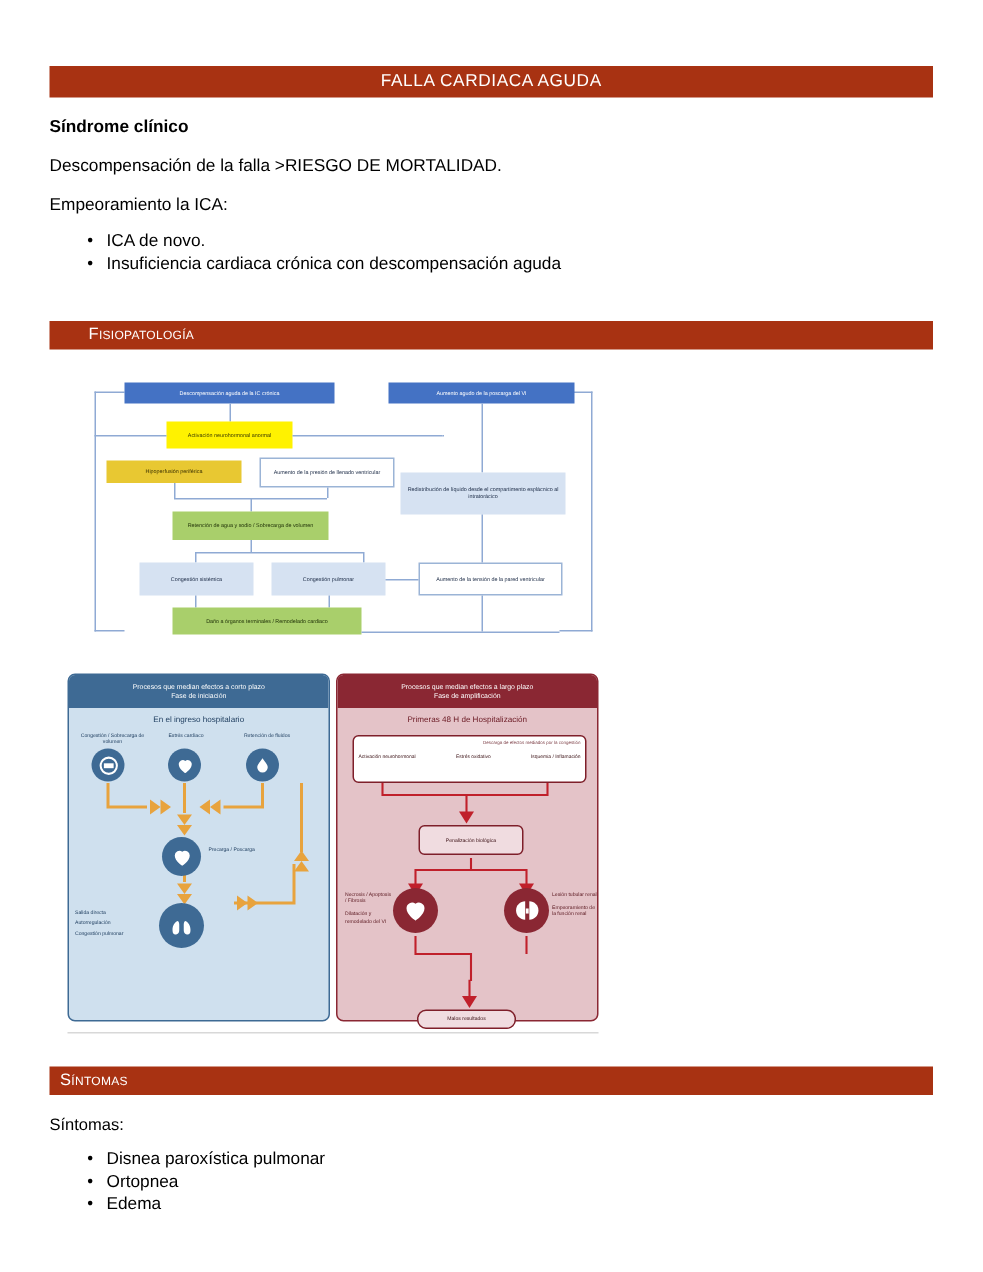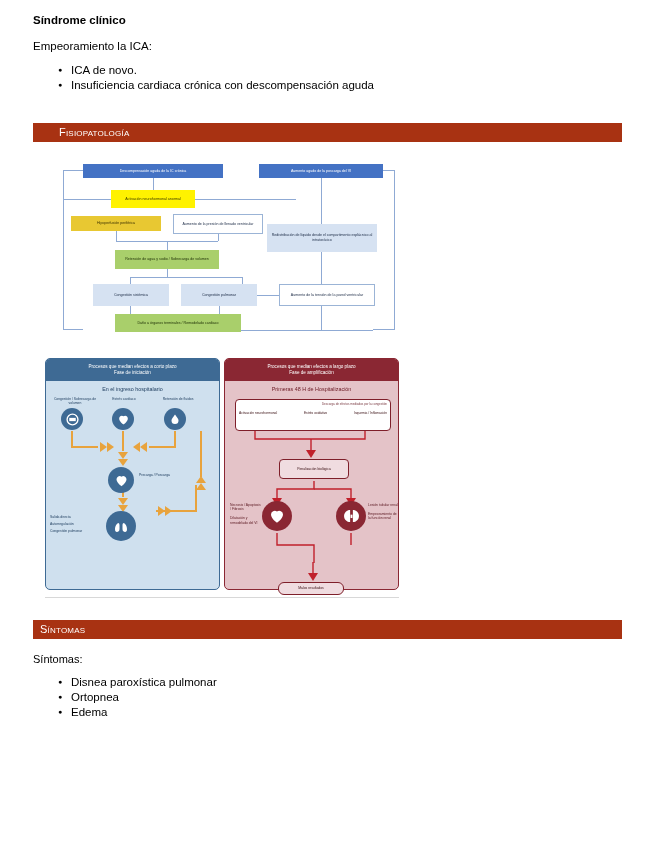--- a/index.html
+++ b/index.html
@@ -217,22 +217,24 @@
     height: 1px;
     background: #d8d8d8;
   }
 </style>
 </head>
 <body>
 
 <div class="page">
   <div class="content">
 
+    <div class="title-bar">FALLA CARDIACA AGUDA</div>
 
     <div class="para first">Síndrome clínico</div>
+    <div class="para">Descompensación de la falla &gt;RIESGO DE MORTALIDAD.</div>
     <div class="para">Empeoramiento la ICA:</div>
 
     <ul class="bullets">
       <li>ICA de novo.</li>
       <li>Insuficiencia cardiaca crónica con descompensación aguda</li>
     </ul>
 
     <div class="section-bar" style="margin-top:30px;padding-left:26px;">Fisiopatología</div>
 
     <div class="fig1">

